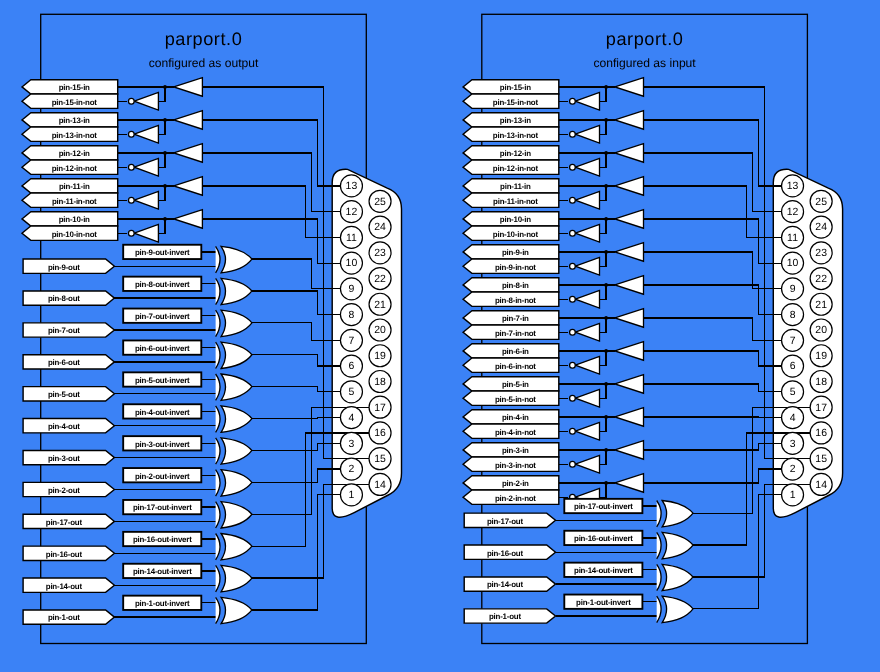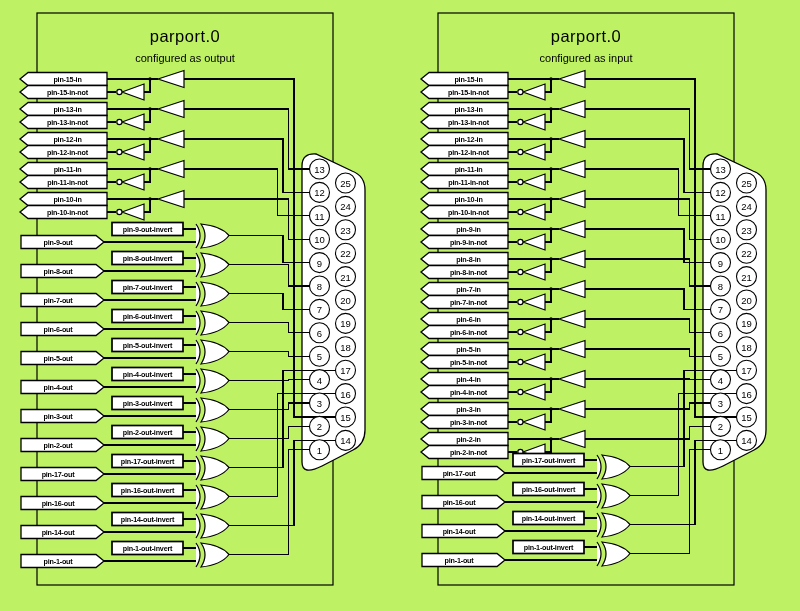--- a/index.html
+++ b/index.html
@@ -1,17 +1,17 @@
 <!DOCTYPE html>
 <html><head>
 <meta charset="utf-8">
 <style>
   html,body{margin:0;padding:0;background:#ffffff;}
   body{font-family:"Liberation Sans", sans-serif;}
-  #stage{width:800px;height:611px;background:#bef264;overflow:hidden;}
+  #stage{width:800px;height:611px;background:#3b82f6;overflow:hidden;}
   svg{display:block;}
   svg text{fill:#000;}
   .title{font-size:16.5px;letter-spacing:0.5px;}
   .subtitle{font-size:11px;}
   .pinlabel{font-size:7.2px;font-weight:bold;letter-spacing:-0.2px;}
   .pinnum{font-size:9.5px;}
   .wire{fill:none;stroke:#000;stroke-width:1.1;shape-rendering:crispEdges;}
   .tag{fill:#fff;stroke:#000;stroke-width:1.3;}
   .param{fill:#fff;stroke:#000;stroke-width:1.7;}
   .gate{fill:#fff;stroke:#000;stroke-width:1.2;}

